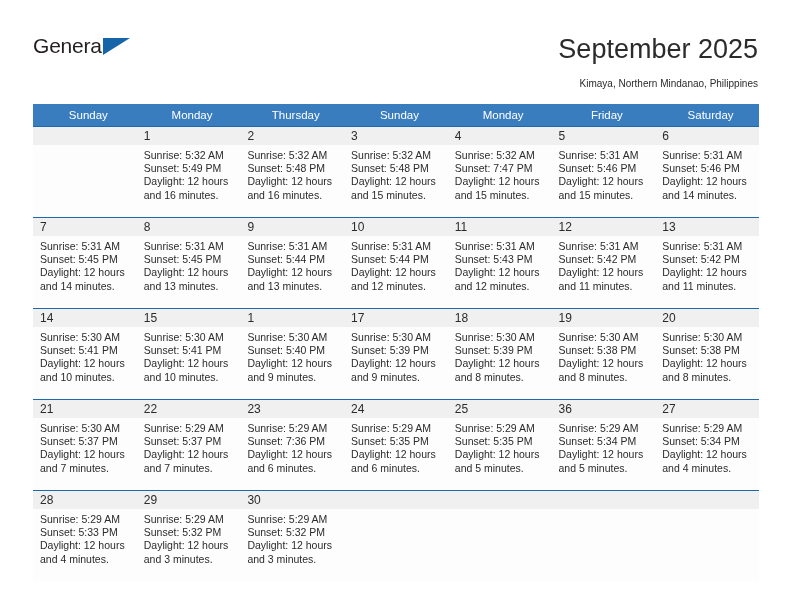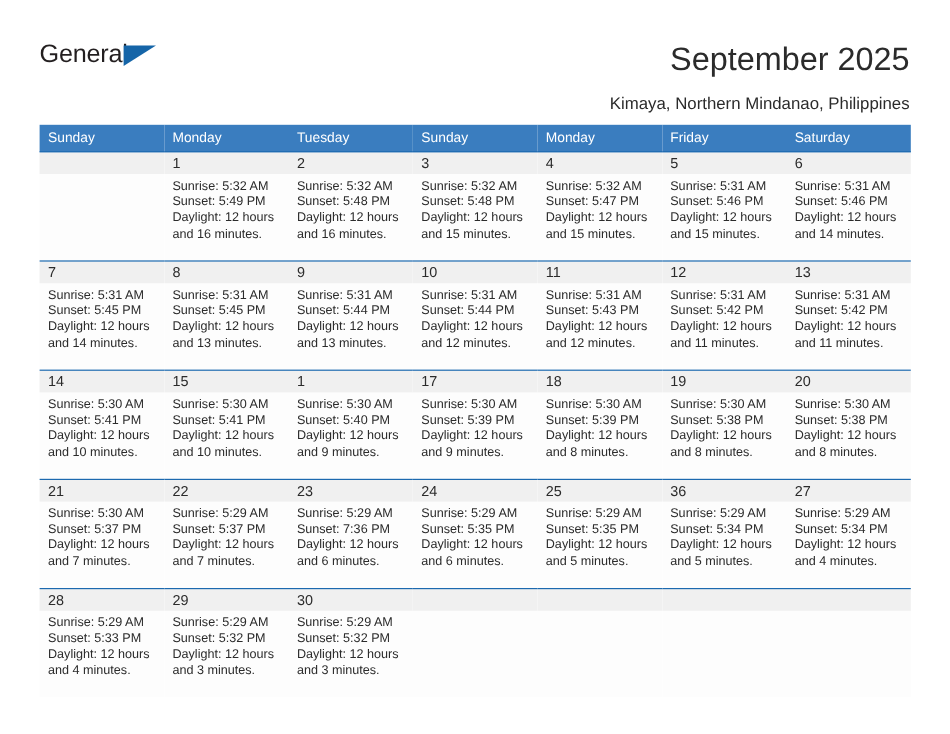--- a/index.html
+++ b/index.html
@@ -71,21 +71,21 @@
     top: 34px;
     font-size: 27px;
     color: #2b2b2b;
     white-space: nowrap;
     font-weight: normal;
   }
   .subtitle {
     position: absolute;
     right: 34px;
     top: 78px;
-    font-size: 14px;
+    font-size: 10px;
     color: #2b2b2b;
     text-align: left;
     white-space: nowrap;
   }
 
   
   .cal {
     position: absolute;
     left: 33px;
     top: 104px;
@@ -93,21 +93,21 @@
     border-collapse: collapse;
     table-layout: fixed;
   }
   .cal col { width: 103.71px; }
 
   .cal thead th {
     background: #3a7dbf;
     color: #ffffff;
     font-size: 11.5px;
     font-weight: normal;
-    text-align: left;
+    text-align: center;
     padding: 5px 0 5px 7px;
     height: 12px;
     vertical-align: middle;
   }
 
   .cal td {
     vertical-align: top;
     padding: 0;
     border-top: 1.4px solid #1c69af;
     background: #fdfdfd;
@@ -163,21 +163,21 @@
         <col>
         <col>
         <col>
         <col>
         <col>
     </colgroup>
     <thead>
       <tr>
         <th>Sunday</th>
         <th>Monday</th>
-        <th>Tuesday</th>
+        <th>Thursday</th>
         <th>Sunday</th>
         <th>Monday</th>
         <th>Friday</th>
         <th>Saturday</th>
       </tr>
     </thead>
     <tbody>
         <tr class="week">
           <td>
             <div class="cell-inner">
@@ -212,21 +212,21 @@
                 <div>Sunset: 5:48 PM</div>
                 <div class="daylight">Daylight: 12 hours and 15 minutes.</div>
               </div>
             </div>
           </td>
           <td>
             <div class="cell-inner">
               <div class="daynum-band">4</div>
               <div class="cell-body">
                 <div>Sunrise: 5:32 AM</div>
-                <div>Sunset: 5:47 PM</div>
+                <div>Sunset: 7:47 PM</div>
                 <div class="daylight">Daylight: 12 hours and 15 minutes.</div>
               </div>
             </div>
           </td>
           <td>
             <div class="cell-inner">
               <div class="daynum-band">5</div>
               <div class="cell-body">
                 <div>Sunrise: 5:31 AM</div>
                 <div>Sunset: 5:46 PM</div>

